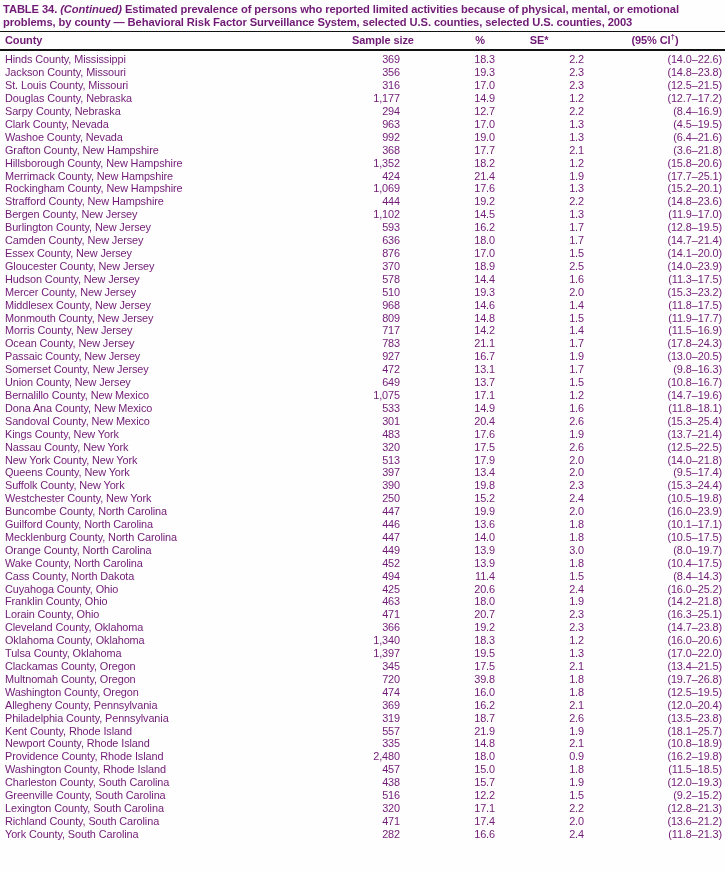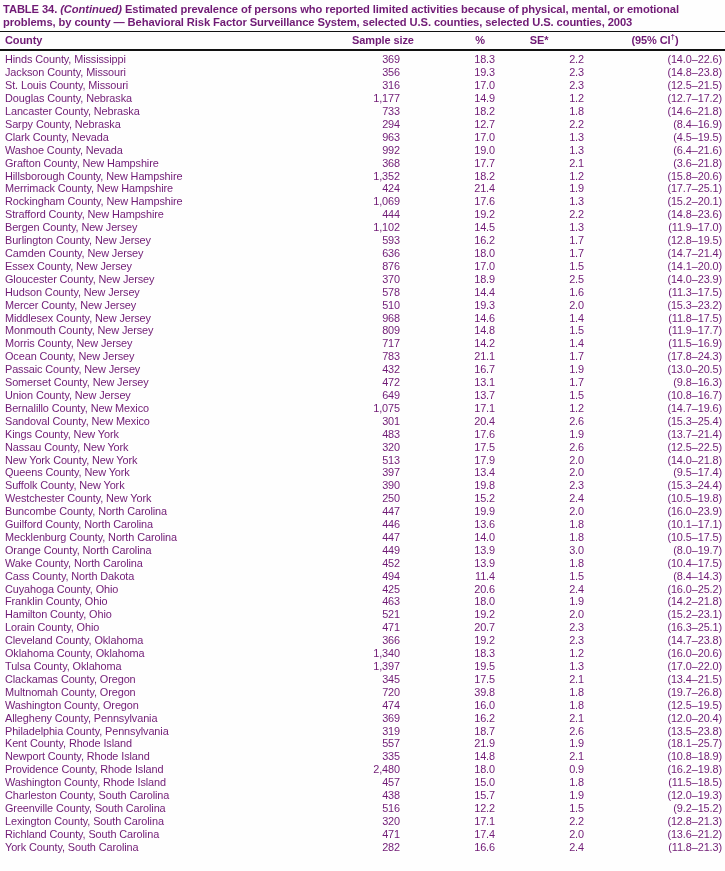--- a/index.html
+++ b/index.html
@@ -112,27 +112,20 @@
           <td class="ci">(12.5–21.5)</td>
         </tr>
         <tr>
           <td class="county">Douglas County, Nebraska</td>
           <td class="n">1,177</td>
           <td class="pct">14.9</td>
           <td class="se">1.2</td>
           <td class="ci">(12.7–17.2)</td>
         </tr>
         <tr>
-          <td class="county">Lancaster County, Nebraska</td>
-          <td class="n">733</td>
-          <td class="pct">18.2</td>
-          <td class="se">1.8</td>
-          <td class="ci">(14.6–21.8)</td>
-        </tr>
-        <tr>
           <td class="county">Sarpy County, Nebraska</td>
           <td class="n">294</td>
           <td class="pct">12.7</td>
           <td class="se">2.2</td>
           <td class="ci">(8.4–16.9)</td>
         </tr>
         <tr>
           <td class="county">Clark County, Nevada</td>
           <td class="n">963</td>
           <td class="pct">17.0</td>
@@ -253,21 +246,21 @@
         </tr>
         <tr>
           <td class="county">Ocean County, New Jersey</td>
           <td class="n">783</td>
           <td class="pct">21.1</td>
           <td class="se">1.7</td>
           <td class="ci">(17.8–24.3)</td>
         </tr>
         <tr>
           <td class="county">Passaic County, New Jersey</td>
-          <td class="n">432</td>
+          <td class="n">927</td>
           <td class="pct">16.7</td>
           <td class="se">1.9</td>
           <td class="ci">(13.0–20.5)</td>
         </tr>
         <tr>
           <td class="county">Somerset County, New Jersey</td>
           <td class="n">472</td>
           <td class="pct">13.1</td>
           <td class="se">1.7</td>
           <td class="ci">(9.8–16.3)</td>
@@ -280,20 +273,27 @@
           <td class="ci">(10.8–16.7)</td>
         </tr>
         <tr>
           <td class="county">Bernalillo County, New Mexico</td>
           <td class="n">1,075</td>
           <td class="pct">17.1</td>
           <td class="se">1.2</td>
           <td class="ci">(14.7–19.6)</td>
         </tr>
         <tr>
+          <td class="county">Dona Ana County, New Mexico</td>
+          <td class="n">533</td>
+          <td class="pct">14.9</td>
+          <td class="se">1.6</td>
+          <td class="ci">(11.8–18.1)</td>
+        </tr>
+        <tr>
           <td class="county">Sandoval County, New Mexico</td>
           <td class="n">301</td>
           <td class="pct">20.4</td>
           <td class="se">2.6</td>
           <td class="ci">(15.3–25.4)</td>
         </tr>
         <tr>
           <td class="county">Kings County, New York</td>
           <td class="n">483</td>
           <td class="pct">17.6</td>
@@ -383,27 +383,20 @@
           <td class="pct">20.6</td>
           <td class="se">2.4</td>
           <td class="ci">(16.0–25.2)</td>
         </tr>
         <tr>
           <td class="county">Franklin County, Ohio</td>
           <td class="n">463</td>
           <td class="pct">18.0</td>
           <td class="se">1.9</td>
           <td class="ci">(14.2–21.8)</td>
-        </tr>
-        <tr>
-          <td class="county">Hamilton County, Ohio</td>
-          <td class="n">521</td>
-          <td class="pct">19.2</td>
-          <td class="se">2.0</td>
-          <td class="ci">(15.2–23.1)</td>
         </tr>
         <tr>
           <td class="county">Lorain County, Ohio</td>
           <td class="n">471</td>
           <td class="pct">20.7</td>
           <td class="se">2.3</td>
           <td class="ci">(16.3–25.1)</td>
         </tr>
         <tr>
           <td class="county">Cleveland County, Oklahoma</td>

